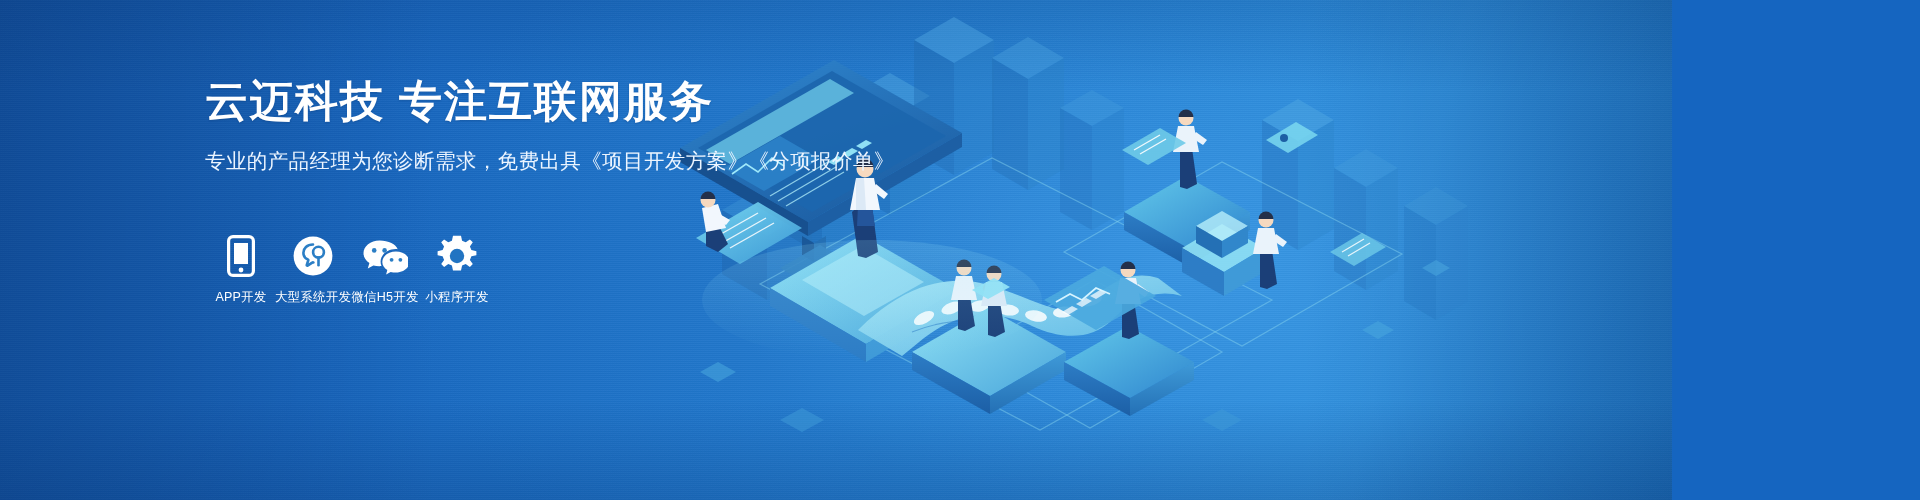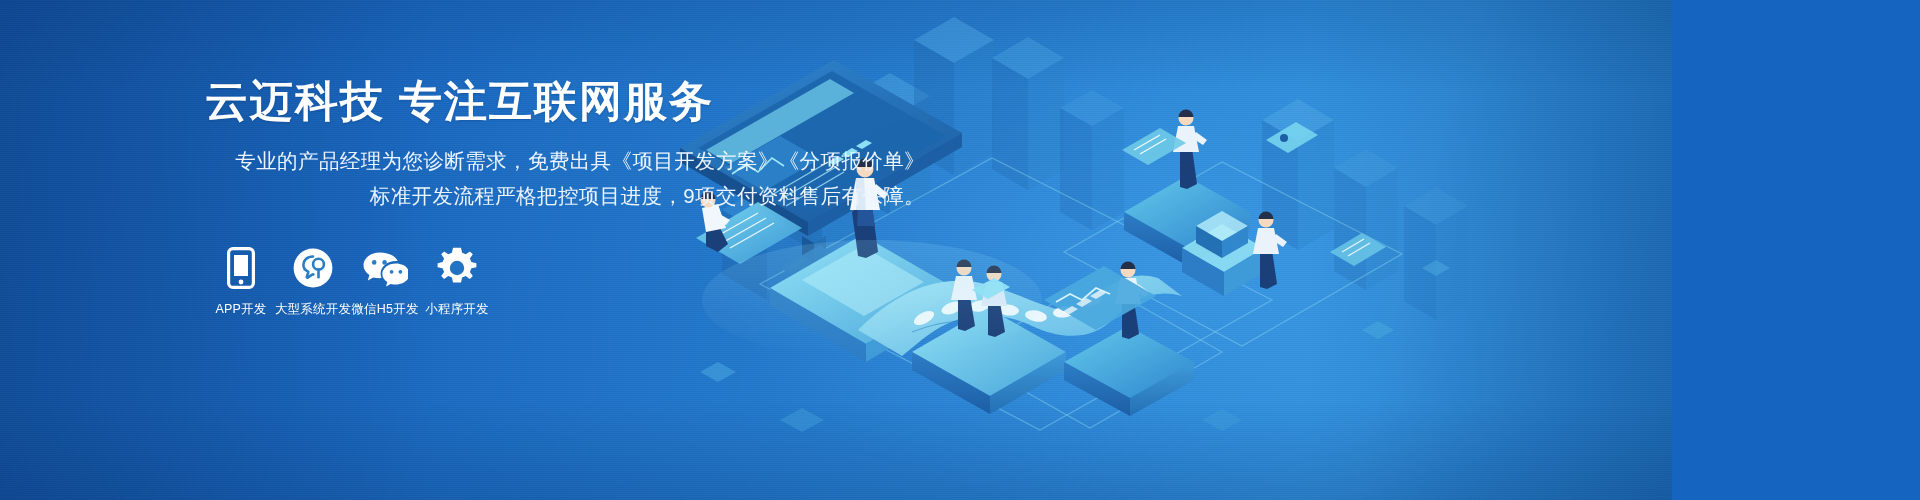--- a/index.html
+++ b/index.html
@@ -58,27 +58,27 @@
     text-shadow: 0 1px 2px rgba(6,45,100,0.28);
   }
   .subcopy {
     margin-top: 15px;
     font-size: 20.5px;
     line-height: 35px;
     color: #ecf5ff;
     letter-spacing: 0.4px;
     white-space: nowrap;
   }
-  .subcopy .line { display: block; text-align: right; }
+  .subcopy .line { display: block; }
 
   
   .services {
     position: absolute;
     left: 205px;
-    top: 244px;
+    top: 232px;
     display: flex;
     align-items: flex-start;
     z-index: 8;
   }
   .service {
     width: 72px;
     display: flex;
     flex-direction: column;
     align-items: center;
     text-decoration: none;
@@ -407,21 +407,20 @@
       <ellipse cx="210" cy="300" rx="170" ry="60" fill="url(#gGlow)" opacity="0.30"></ellipse>
     </svg>
   </div>
 
   <div class="vignette"></div>
 
   <div class="copy">
     <h1 class="headline">云迈科技 专注互联网服务</h1>
     <div class="subcopy">
       <span class="line">专业的产品经理为您诊断需求，免费出具《项目开发方案》《分项报价单》</span>
-      <span class="line">标准开发流程严格把控项目进度，9项交付资料售后有保障。</span>
     </div>
   </div>
 
   <div class="services">
 
     <a class="service" href="#">
       <span class="glyph">
         <svg width="28" height="42" viewBox="0 0 28 42" xmlns="http://www.w3.org/2000/svg">
           <rect x="1.6" y="1.6" width="24.8" height="38.8" rx="4.4" ry="4.4" fill="none" stroke="#ffffff" stroke-width="3.2"></rect>
           <rect x="7" y="8" width="14" height="21" fill="#ffffff"></rect>

